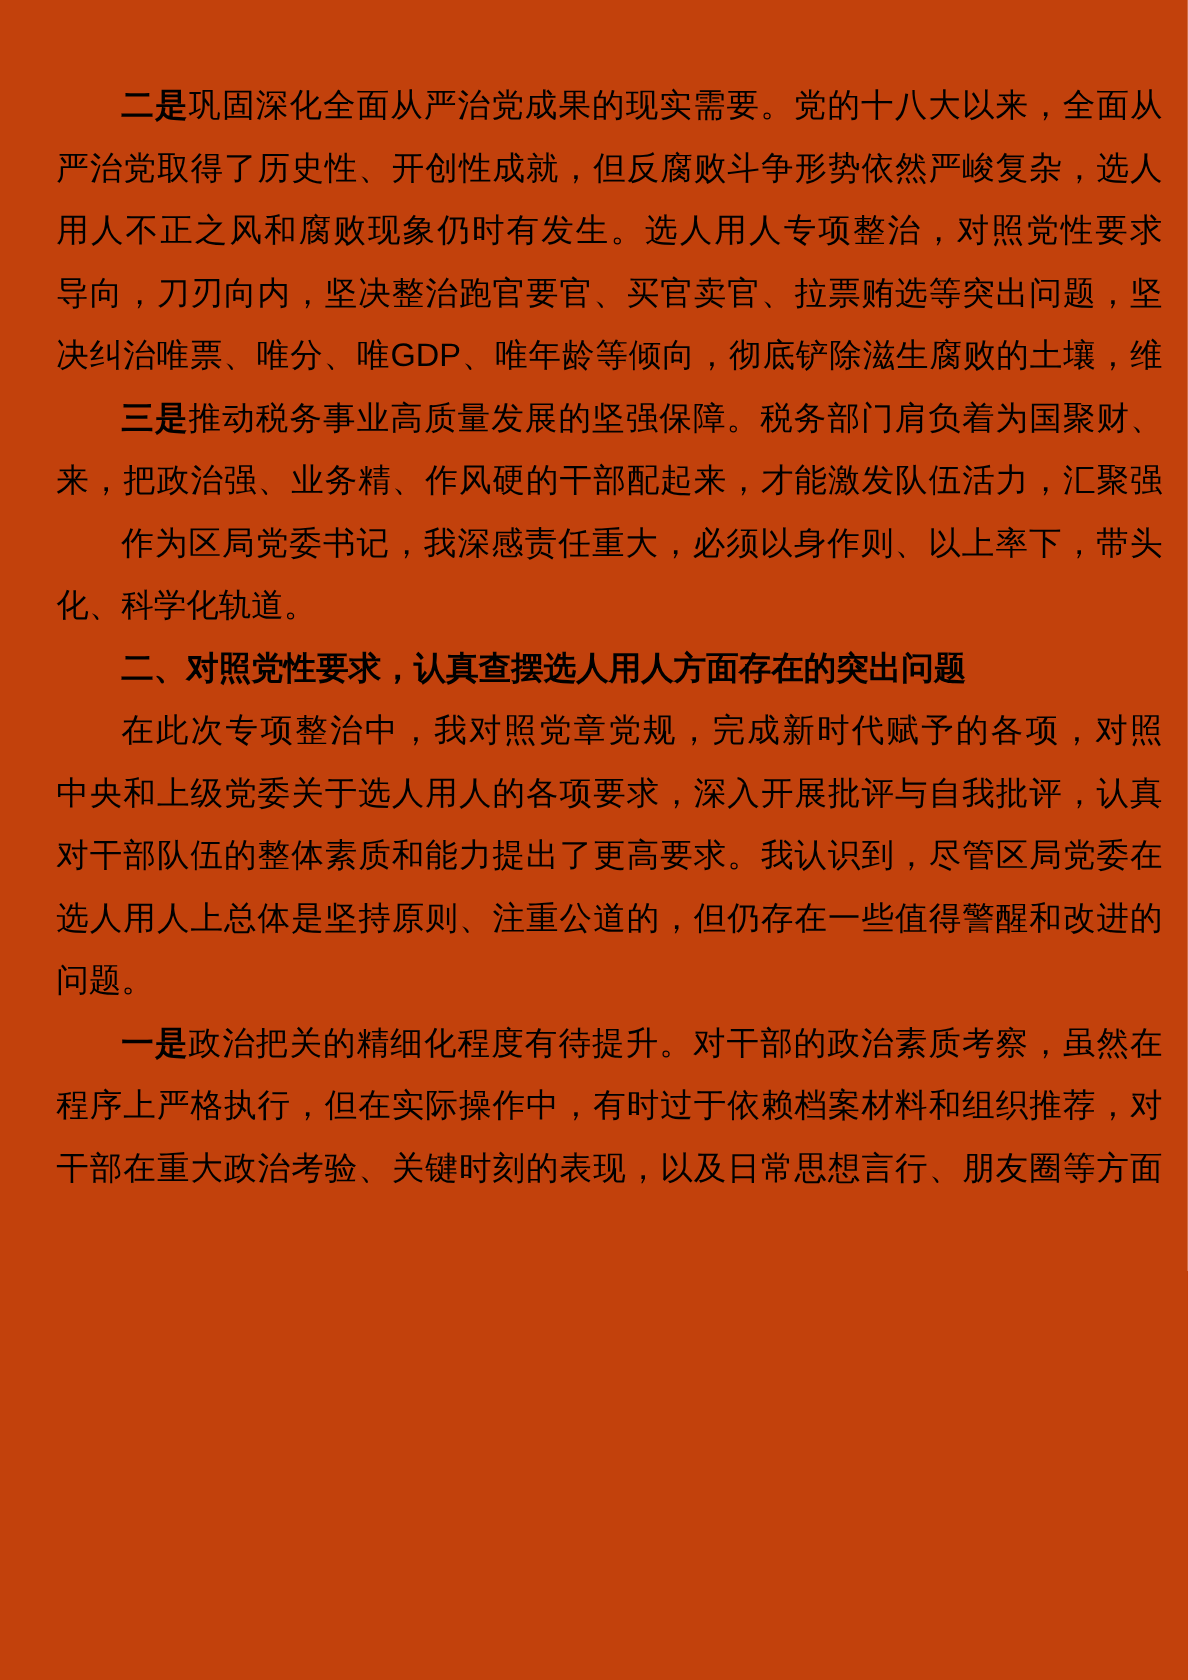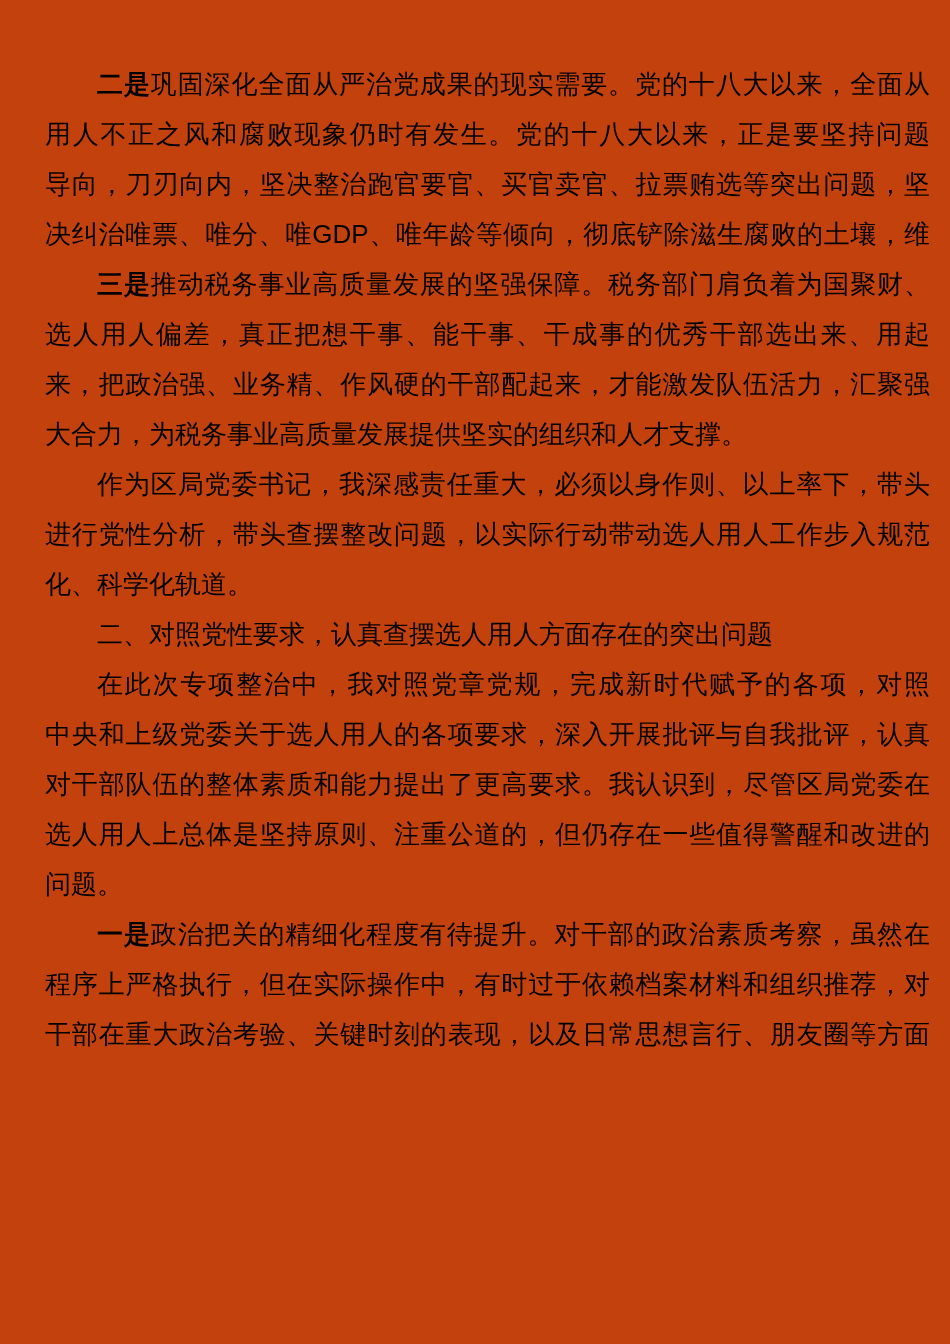--- a/index.html
+++ b/index.html
@@ -37,43 +37,41 @@
     text-align-last: justify;
     white-space: normal;
   }
   .line.first {
     text-indent: 2em;
   }
   .lead {
     font-weight: bold;
   }
   .heading .line {
-    font-weight: normal;
+    font-weight: bold;
   }
 </style>
 </head>
 <body>
 
 <div class="page">
   <div class="doc">
       <div class="paragraph body">
         <div class="line first fill"><span class="lead">二是</span>巩固深化全面从严治党成果的现实需要。党的十八大以来，全面从</div>
-        <div class="line fill">用人不正之风和腐败现象仍时有发生。党的十八大以来，正是要坚持问题</div>
+        <div class="line fill">严治党取得了历史性、开创性成就，但反腐败斗争形势依然严峻复杂，选人</div>
+        <div class="line fill">用人不正之风和腐败现象仍时有发生。选人用人专项整治，对照党性要求</div>
         <div class="line fill">导向，刀刃向内，坚决整治跑官要官、买官卖官、拉票贿选等突出问题，坚</div>
         <div class="line fill">决纠治唯票、唯分、唯GDP、唯年龄等倾向，彻底铲除滋生腐败的土壤，维</div>
       </div>
       <div class="paragraph body">
         <div class="line first fill"><span class="lead">三是</span>推动税务事业高质量发展的坚强保障。税务部门肩负着为国聚财、</div>
-        <div class="line fill">选人用人偏差，真正把想干事、能干事、干成事的优秀干部选出来、用起</div>
         <div class="line fill">来，把政治强、业务精、作风硬的干部配起来，才能激发队伍活力，汇聚强</div>
-        <div class="line">大合力，为税务事业高质量发展提供坚实的组织和人才支撑。</div>
       </div>
       <div class="paragraph body">
         <div class="line first fill">作为区局党委书记，我深感责任重大，必须以身作则、以上率下，带头</div>
-        <div class="line fill">进行党性分析，带头查摆整改问题，以实际行动带动选人用人工作步入规范</div>
         <div class="line">化、科学化轨道。</div>
       </div>
       <div class="paragraph heading">
         <div class="line first">二、对照党性要求，认真查摆选人用人方面存在的突出问题</div>
       </div>
       <div class="paragraph body">
         <div class="line first fill">在此次专项整治中，我对照党章党规，完成新时代赋予的各项，对照</div>
         <div class="line fill">中央和上级党委关于选人用人的各项要求，深入开展批评与自我批评，认真</div>
         <div class="line fill">对干部队伍的整体素质和能力提出了更高要求。我认识到，尽管区局党委在</div>
         <div class="line fill">选人用人上总体是坚持原则、注重公道的，但仍存在一些值得警醒和改进的</div>

